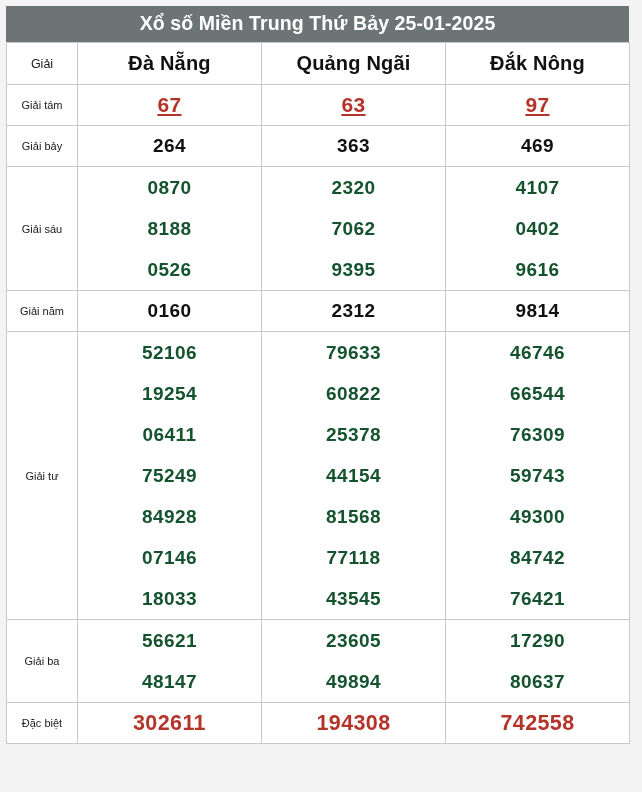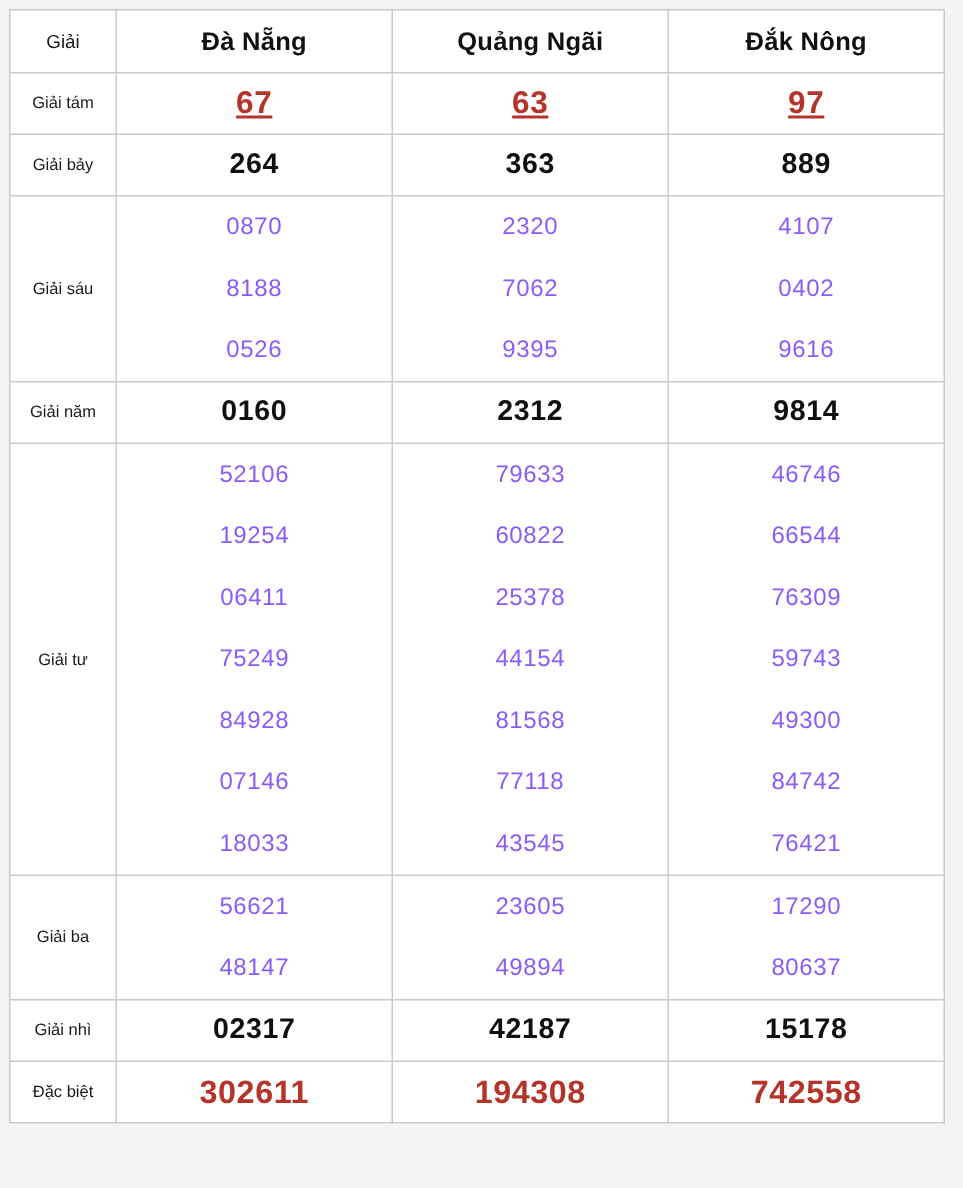--- a/index.html
+++ b/index.html
@@ -72,21 +72,21 @@
 
   
   th.prize-head {
     height: 42px;
     font-size: 12.5px;
     font-weight: normal;
     color: #1a1a1a;
   }
   th.prov-head {
     height: 42px;
-    font-size: 17px;
+    font-size: 20px;
     font-weight: bold;
     color: #111111;
     letter-spacing: .2px;
   }
 
   
   td.prize-label {
     font-size: 11px;
     font-weight: normal;
     color: #1a1a1a;
@@ -114,35 +114,36 @@
   
   td.num-stack {
     padding: 0;
     height: auto;
   }
   .stack-line {
     height: 41px;
     display: flex;
     align-items: center;
     justify-content: center;
-    font-size: 16px;
-    font-weight: normal;
-    color: #8b5cf6;
+    font-size: 19px;
+    font-weight: bold;
+    color: #14532d;
     letter-spacing: .4px;
   }
   .stack-line + .stack-line {
     border-top: 0;
   }
 </style>
 </head>
 <body>
 
 <div class="page">
   <div class="result-card">
 
+    <div class="title-bar">Xổ số Miền Trung Thứ Bảy 25-01-2025</div>
 
     <table class="lottery">
       <colgroup>
         <col class="c-prize">
         <col class="c-prov">
         <col class="c-prov">
         <col class="c-prov">
       </colgroup>
       <thead>
         <tr>
@@ -156,21 +157,21 @@
           <tr>
             <td class="prize-label">Giải tám</td>
             <td class="num accent">67</td>
             <td class="num accent">63</td>
             <td class="num accent">97</td>
           </tr>
           <tr>
             <td class="prize-label">Giải bảy</td>
             <td class="num">264</td>
             <td class="num">363</td>
-            <td class="num">889</td>
+            <td class="num">469</td>
           </tr>
           <tr>
             <td class="prize-label">Giải sáu</td>
             <td class="num-stack">
               <div class="stack-line">0870</div>
               <div class="stack-line">8188</div>
               <div class="stack-line">0526</div>
             </td>
             <td class="num-stack">
               <div class="stack-line">2320</div>
@@ -228,26 +229,20 @@
             <td class="num-stack">
               <div class="stack-line">23605</div>
               <div class="stack-line">49894</div>
             </td>
             <td class="num-stack">
               <div class="stack-line">17290</div>
               <div class="stack-line">80637</div>
             </td>
           </tr>
           <tr>
-            <td class="prize-label">Giải nhì</td>
-            <td class="num">02317</td>
-            <td class="num">42187</td>
-            <td class="num">15178</td>
-          </tr>
-          <tr>
             <td class="prize-label">Đặc biệt</td>
             <td class="num special">302611</td>
             <td class="num special">194308</td>
             <td class="num special">742558</td>
           </tr>
         </tbody>
     </table>
 
   </div>
 </div>

